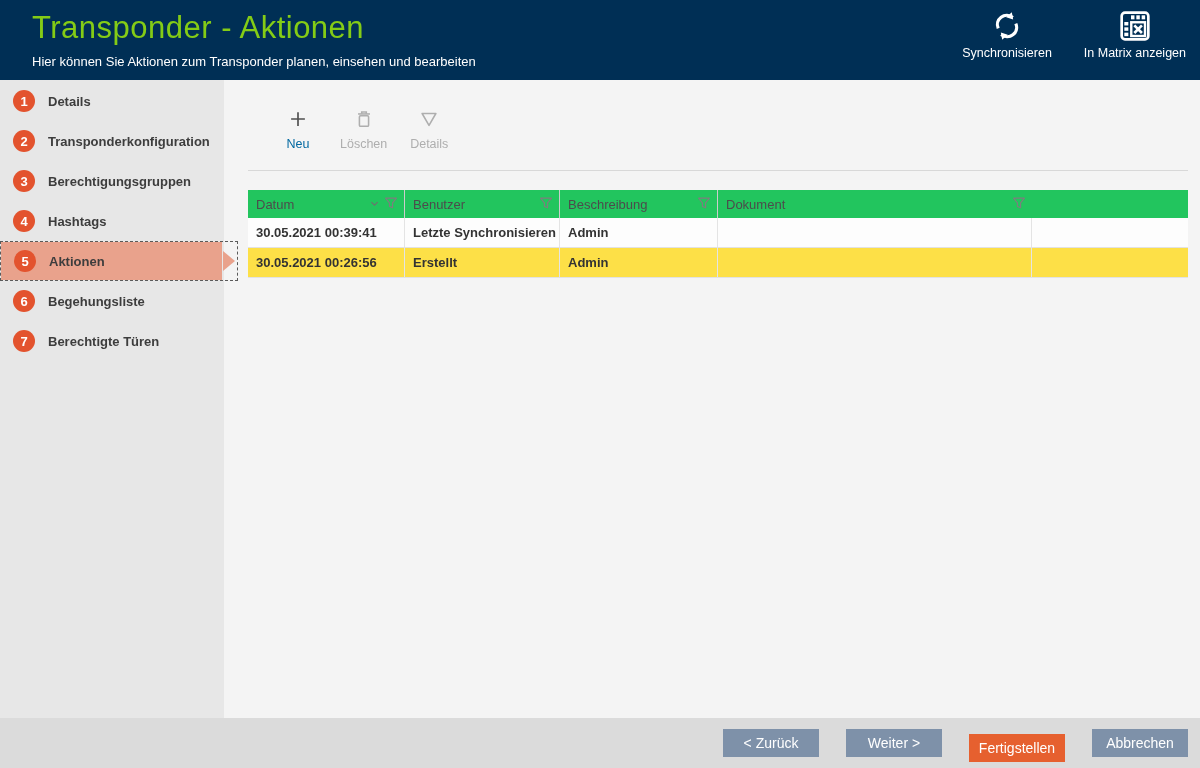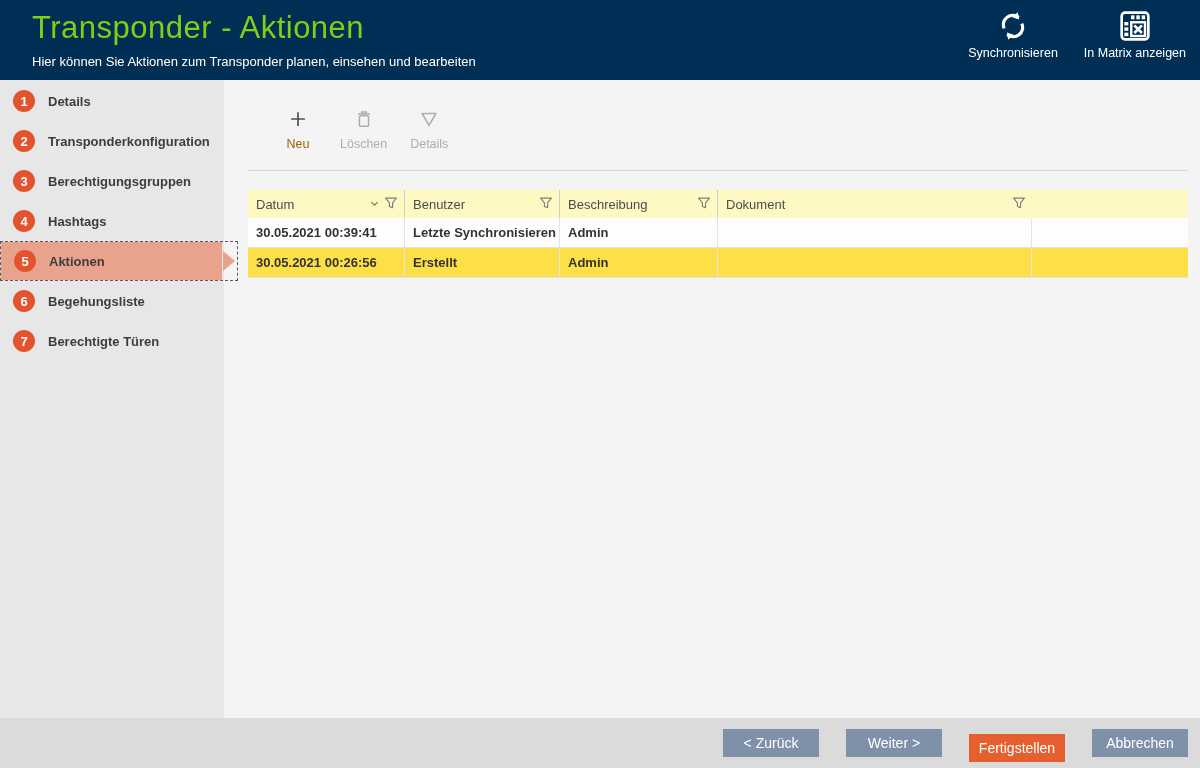--- a/index.html
+++ b/index.html
@@ -7,21 +7,21 @@
     font-family:"Liberation Sans", sans-serif; cursor:default; }
   .app { position:relative; width:1200px; height:768px; background:#f4f4f4; }
 
   
   .header { position:absolute; top:0; left:0; width:1200px; height:80px;
     background:#002f55; color:#eef2f6; }
   .header .title { position:absolute; left:32px; top:10px; font-size:31px;
     font-weight:300; letter-spacing:.5px; color:#84cc16; }
   .header .subtitle { position:absolute; left:32px; top:54px; font-size:13px;
     color:#ffffff; font-weight:400; }
-  .header-actions { position:absolute; right:8px; top:8px; display:flex; gap:14px; }
+  .header-actions { position:absolute; right:8px; top:8px; display:flex; gap:20px; }
   .hact { display:flex; flex-direction:column; align-items:center; gap:4px;
     color:#ffffff; font-size:12.5px; padding:2px 6px; }
   .hact svg { display:block; }
 
   
   .sidebar { position:absolute; top:80px; left:0; width:224px; height:638px;
     background:#e7e7e7; padding-top:1px; overflow:visible; z-index:5; }
   .side-item { position:relative; height:40px; display:flex; align-items:center;
     gap:13px; padding-left:13px; }
   .side-item .num { width:22px; height:22px; border-radius:50%; background:#e3532e;
@@ -35,29 +35,29 @@
     top:50%; margin-top:-10px; width:0; height:0;
     border-top:10px solid transparent; border-bottom:10px solid transparent;
     border-left:12px solid #e9a28c; }
 
   
   .main { position:absolute; top:80px; left:224px; width:976px; height:638px;
     background:#f4f4f4; }
   .toolbar { position:absolute; top:28px; left:52px; display:flex; gap:18px; }
   .tool { display:flex; flex-direction:column; align-items:center; gap:3px;
     min-width:44px; padding:0 2px; }
-  .tool .t-label { font-size:12.5px; color:#a16207; }
+  .tool .t-label { font-size:12.5px; color:#0369a1; }
   .tool.disabled .t-label { color:#aeaeae; }
   .toolbar-sep { position:absolute; top:90px; left:24px; width:940px; height:0;
     border-top:1px solid #d8d8d8; }
 
   
   .table { position:absolute; top:110px; left:24px; width:940px; font-size:13px; }
   .t-head { display:grid; grid-template-columns:157px 155px 158px 314px 156px;
-    background:#fef9c3; height:28px; }
+    background:#22c55e; height:28px; }
   .h-cell { display:flex; align-items:center; padding:0 6px 0 8px; color:#4c4c4c;
     border-right:1px solid #cccccc; overflow:hidden; white-space:nowrap; }
   .h-cell:last-child { border-right:none; }
   .h-cell .h-label { flex:1 1 auto; }
   .h-icons { display:flex; align-items:center; gap:4px; flex:0 0 auto; }
   .t-row { display:grid; grid-template-columns:157px 155px 158px 314px 156px;
     height:30px; border-bottom:1px solid #e2e2e2;font-weight:bold; }
   .t-row.odd  { background:#fdfdfd; }
   .t-row.even { background:#fde047; }
   .t-cell { display:flex; align-items:center; padding:0 8px; color:#333;

